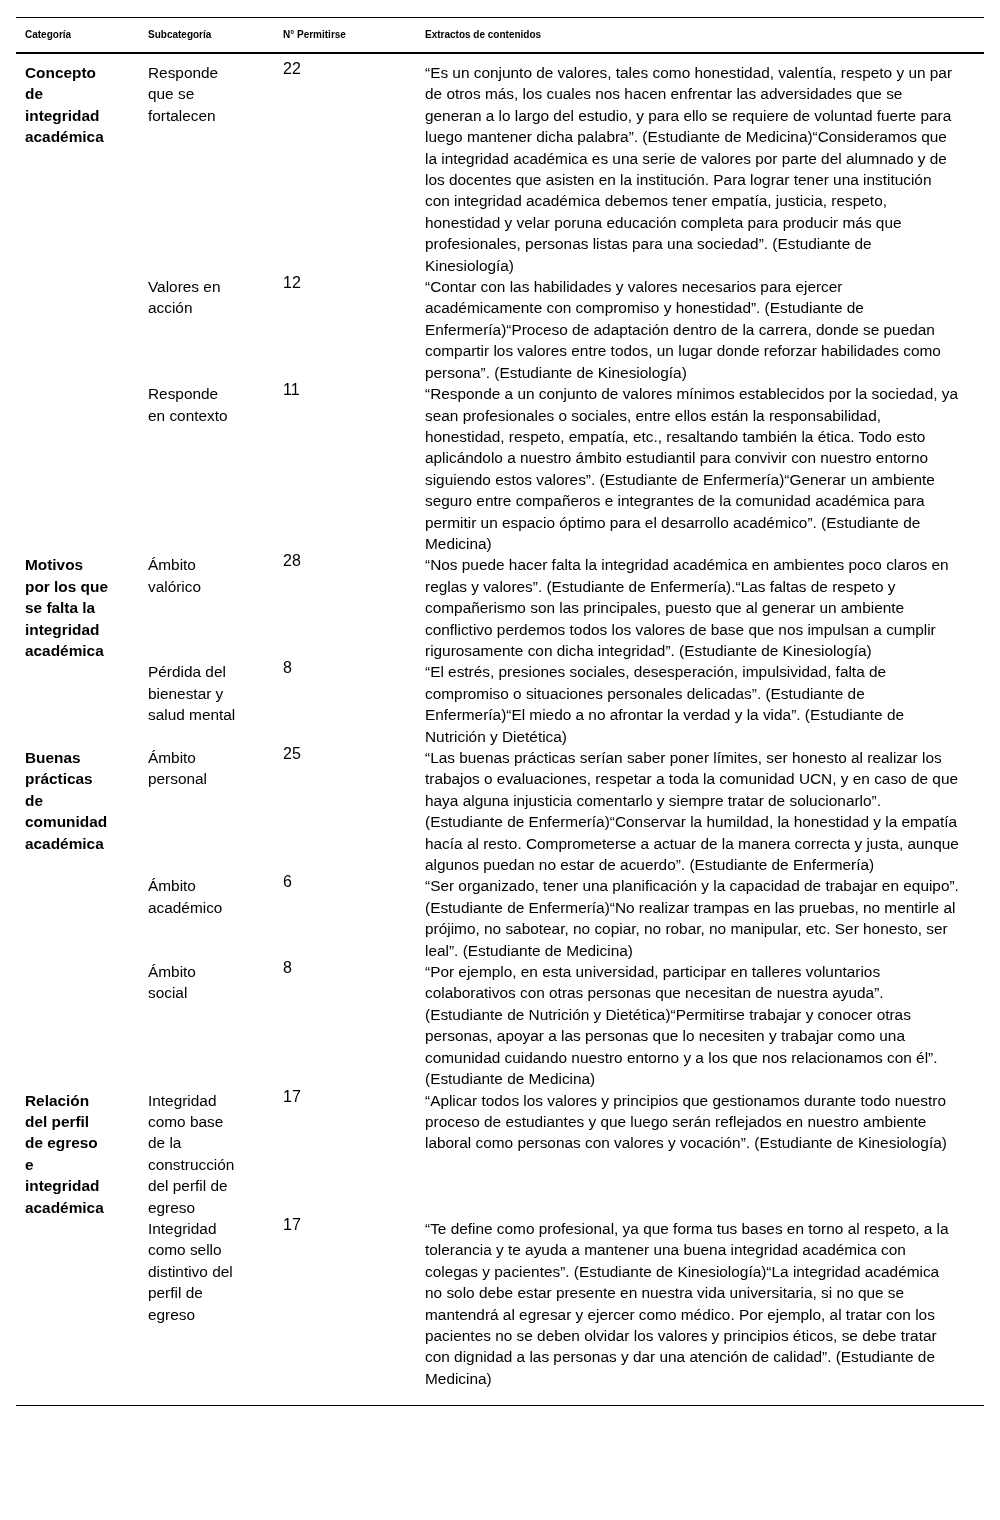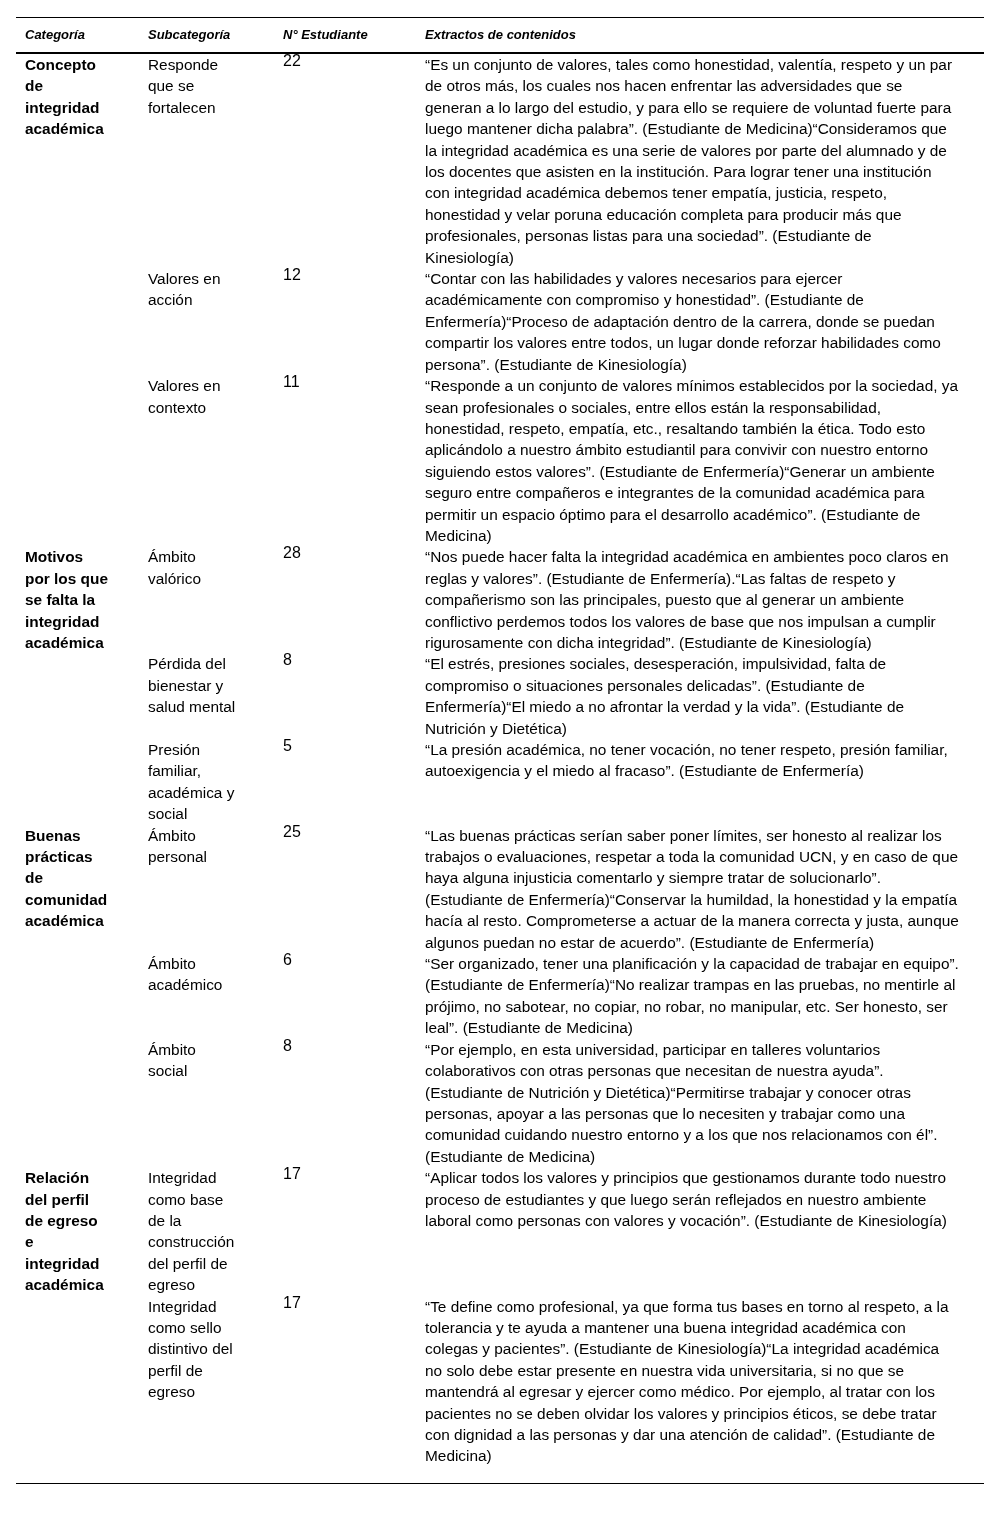--- a/index.html
+++ b/index.html
@@ -23,37 +23,36 @@
     border-bottom: 1.5px solid #000000;
   }
   col.c-cat { width: 132px; }
   col.c-sub { width: 135px; }
   col.c-ref { width: 142px; }
   col.c-ext { width: 559px; }
 
   th {
     text-align: left;
     font-weight: bold;
-    font-size: 13px;
+    font-size: 10px;
     line-height: 19px;
     padding: 7px 0 8px 0;
     border-bottom: 2.5px solid #000000;
     vertical-align: top;
-    font-style: italic;
   }
   th:first-child { padding-left: 9px; }
 
   td {
     vertical-align: top;
     font-size: 15.4px;
     line-height: 21.4px;
     padding: 0;
     word-wrap: break-word;
   }
-  tbody tr:first-child td { padding-top: 0; }
+  tbody tr:first-child td { padding-top: 8px; }
   tbody tr:last-child td { padding-bottom: 16px; }
 
   td.cat {
     font-weight: bold;
     padding-left: 9px;
     padding-right: 38px;
   }
   td.sub {
     padding-right: 44px;
   }
@@ -74,60 +73,54 @@
     <colgroup>
       <col class="c-cat">
       <col class="c-sub">
       <col class="c-ref">
       <col class="c-ext">
     </colgroup>
     <thead>
       <tr>
         <th>Categoría</th>
         <th>Subcategoría</th>
-        <th>N° Estudiante</th>
+        <th>N° Permitirse</th>
         <th>Extractos de contenidos</th>
       </tr>
     </thead>
     <tbody id="table-body">
         <tr>
           <td class="cat">Concepto de integridad académica</td>
           <td class="sub">Responde que se fortalecen</td>
           <td class="ref"><span class="ref-num">22</span></td>
           <td class="ext">“Es un conjunto de valores, tales como honestidad, valentía, respeto y un par de otros más, los cuales nos hacen enfrentar las adversidades que se generan a lo largo del estudio, y para ello se requiere de voluntad fuerte para luego mantener dicha palabra”. (Estudiante de Medicina)“Consideramos que la integridad académica es una serie de valores por parte del alumnado y de los docentes que asisten en la institución. Para lograr tener una institución con integridad académica debemos tener empatía, justicia, respeto, honestidad y velar poruna educación completa para producir más que profesionales, personas listas para una sociedad”. (Estudiante de Kinesiología)</td>
         </tr>
         <tr>
           <td class="cat"></td>
           <td class="sub">Valores en acción</td>
           <td class="ref"><span class="ref-num">12</span></td>
           <td class="ext">“Contar con las habilidades y valores necesarios para ejercer académicamente con compromiso y honestidad”. (Estudiante de Enfermería)“Proceso de adaptación dentro de la carrera, donde se puedan compartir los valores entre todos, un lugar donde reforzar habilidades como persona”. (Estudiante de Kinesiología)</td>
         </tr>
         <tr>
           <td class="cat"></td>
-          <td class="sub">Valores en contexto</td>
+          <td class="sub">Responde en contexto</td>
           <td class="ref"><span class="ref-num">11</span></td>
           <td class="ext">“Responde a un conjunto de valores mínimos establecidos por la sociedad, ya sean profesionales o sociales, entre ellos están la responsabilidad, honestidad, respeto, empatía, etc., resaltando también la ética. Todo esto aplicándolo a nuestro ámbito estudiantil para convivir con nuestro entorno siguiendo estos valores”. (Estudiante de Enfermería)“Generar un ambiente seguro entre compañeros e integrantes de la comunidad académica para permitir un espacio óptimo para el desarrollo académico”. (Estudiante de Medicina)</td>
         </tr>
         <tr>
           <td class="cat">Motivos por los que se falta la integridad académica</td>
           <td class="sub">Ámbito valórico</td>
           <td class="ref"><span class="ref-num">28</span></td>
           <td class="ext">“Nos puede hacer falta la integridad académica en ambientes poco claros en reglas y valores”. (Estudiante de Enfermería).“Las faltas de respeto y compañerismo son las principales, puesto que al generar un ambiente conflictivo perdemos todos los valores de base que nos impulsan a cumplir rigurosamente con dicha integridad”. (Estudiante de Kinesiología)</td>
         </tr>
         <tr>
           <td class="cat"></td>
           <td class="sub">Pérdida del bienestar y salud mental</td>
           <td class="ref"><span class="ref-num">8</span></td>
           <td class="ext">“El estrés, presiones sociales, desesperación, impulsividad, falta de compromiso o situaciones personales delicadas”. (Estudiante de Enfermería)“El miedo a no afrontar la verdad y la vida”. (Estudiante de Nutrición y Dietética)</td>
-        </tr>
-        <tr>
-          <td class="cat"></td>
-          <td class="sub">Presión familiar, académica y social</td>
-          <td class="ref"><span class="ref-num">5</span></td>
-          <td class="ext">“La presión académica, no tener vocación, no tener respeto, presión familiar, autoexigencia y el miedo al fracaso”. (Estudiante de Enfermería)</td>
         </tr>
         <tr>
           <td class="cat">Buenas prácticas de comunidad académica</td>
           <td class="sub">Ámbito personal</td>
           <td class="ref"><span class="ref-num">25</span></td>
           <td class="ext">“Las buenas prácticas serían saber poner límites, ser honesto al realizar los trabajos o evaluaciones, respetar a toda la comunidad UCN, y en caso de que haya alguna injusticia comentarlo y siempre tratar de solucionarlo”. (Estudiante de Enfermería)“Conservar la humildad, la honestidad y la empatía hacía al resto. Comprometerse a actuar de la manera correcta y justa, aunque algunos puedan no estar de acuerdo”. (Estudiante de Enfermería)</td>
         </tr>
         <tr>
           <td class="cat"></td>
           <td class="sub">Ámbito académico</td>

